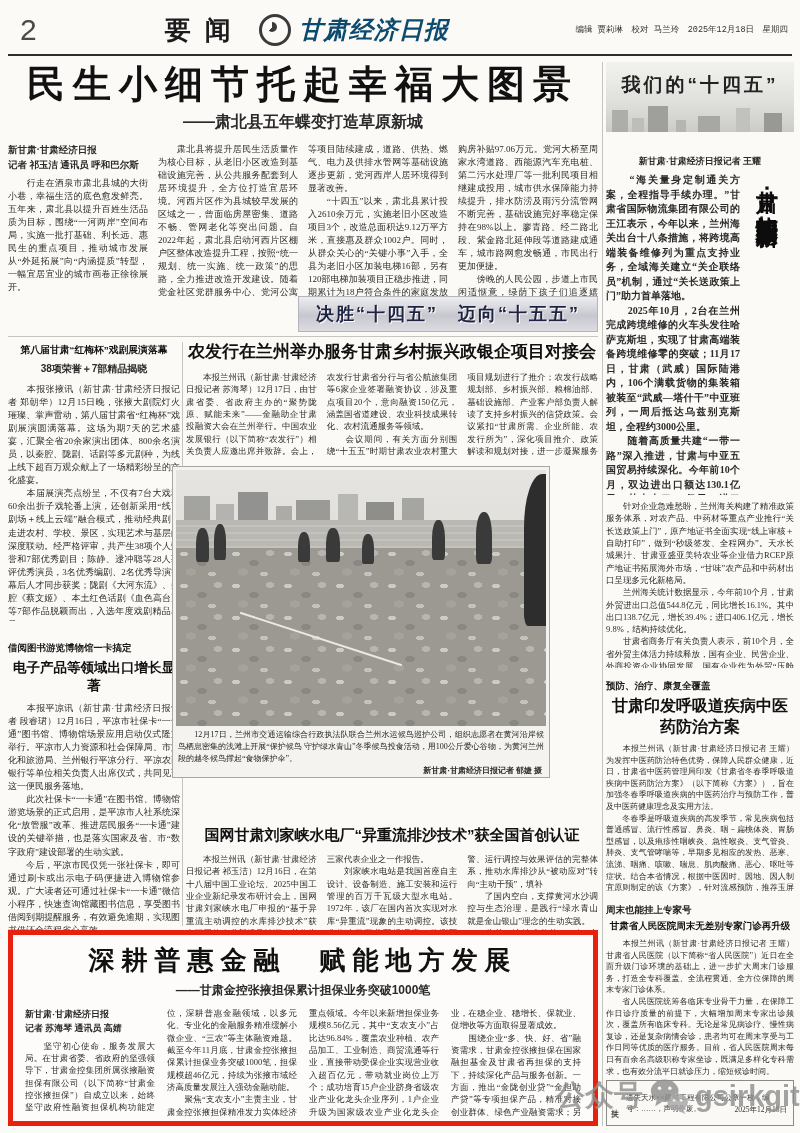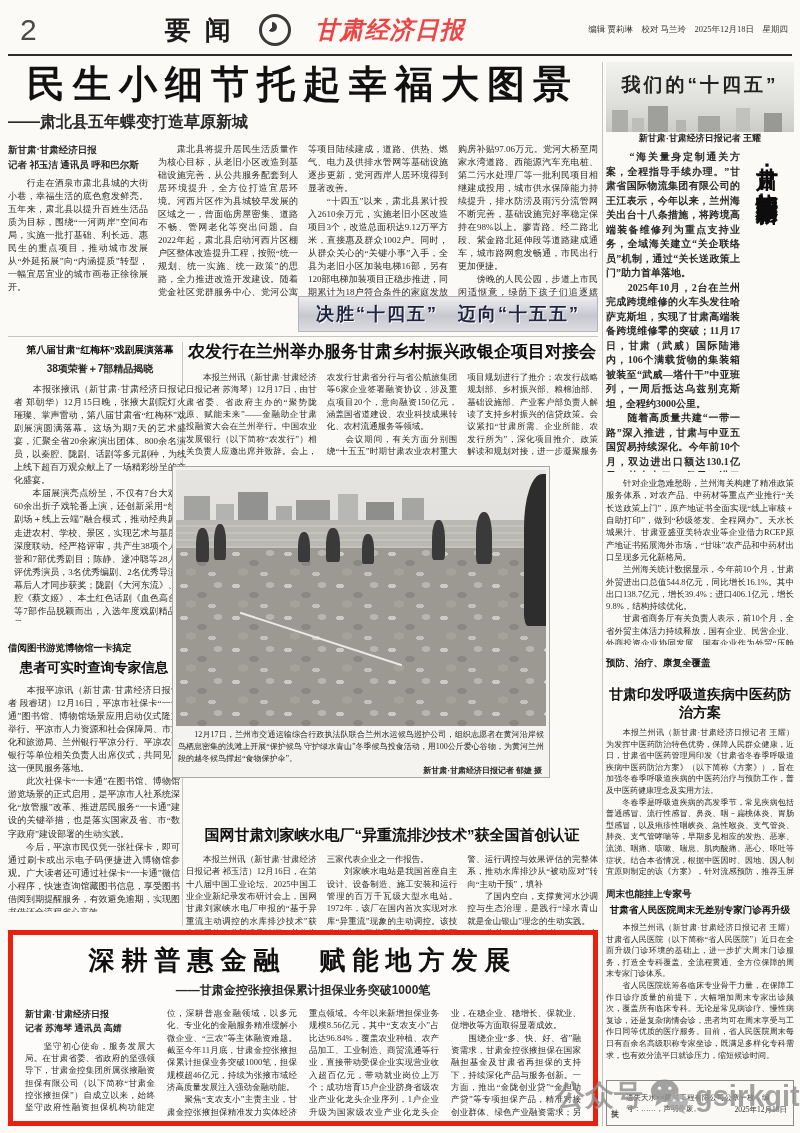--- a/index.html
+++ b/index.html
@@ -8,43 +8,43 @@
   .abs{position:absolute;}
   
   #header{left:8px;top:6px;width:784px;height:48px;border-bottom:2px solid #2e2e2e;
           display:flex;align-items:center;}
   .pagenum{font-size:30px;color:#4a4a4a;font-family:"Liberation Sans",sans-serif;margin-left:12px;}
   .section{font-size:26px;font-weight:bold;letter-spacing:14px;margin-left:128px;color:#1c1c1c;
            font-family:"Liberation Sans",sans-serif;}
   .logo{width:26px;height:26px;border-radius:50%;border:3px solid #3a3a3a;margin-left:14px;position:relative;}
   .logo::after{content:"";position:absolute;left:5px;top:5px;width:10px;height:10px;border-radius:50%;
                background:conic-gradient(#3a3a3a 0 60%,#fff 60% 100%);}
-  .papername{font-size:24px;font-weight:bold;font-style:italic;margin-left:24px;color:#ef4444;
+  .papername{font-size:24px;font-weight:bold;font-style:italic;margin-left:8px;color:#0c4a6e;
              font-family:"DejaVu Serif",serif;letter-spacing:1px;}
-  .hmeta{margin-left:auto;margin-right:4px;font-size:8.5px;color:#333;}
+  .hmeta{margin-left:auto;margin-right:4px;font-size:8.5px;color:#333;font-family:Liberation Mono, monospace;}
   
   .bt{font-size:9px;line-height:1.45;text-align:justify;white-space:pre-wrap;color:#2b2b2b;
       overflow:hidden;column-fill:auto;}
   .byline{font-weight:bold;white-space:pre-line;font-size:9.5px;line-height:1.6;margin-bottom:4px;}
   .kicker{font-weight:bold;text-align:left;font-family:"Liberation Sans",sans-serif;color:#1c1c1c;}
   .atitle{font-weight:bold;text-align:center;font-family:"Liberation Sans",sans-serif;color:#111;}
   .vline{width:1px;background:#c6c4be;}
   .hline{height:1px;background:#c6c4be;}
   
   #lead{left:8px;top:62px;width:590px;height:272px;}
   #lead-title{font-size:38px;letter-spacing:8px;line-height:1.2;}
-  #lead-sub{font-size:16px;font-weight:bold;margin-top:4px;font-family:"Liberation Sans",sans-serif;}
+  #lead-sub{font-size:16px;font-weight:bold;text-align:center;margin-top:4px;font-family:"Liberation Sans",sans-serif;}
   #lead-body{margin-top:10px;height:164px;column-count:4;column-gap:10px;}
   #mid-banner{right:0;bottom:2px;width:298px;height:34px;border:1px solid #b4b4ba;
       background:linear-gradient(180deg,#eeeef1 0%,#c7c8cf 55%,#dcdce1 100%);
       display:flex;align-items:center;justify-content:center;
       font-family:"Liberation Sans",sans-serif;font-weight:bold;font-size:18px;color:#1d2340;
       letter-spacing:2px;text-shadow:1px 1px 0 #fff;}
   
-  #left-a{left:8px;top:344px;width:172px;height:290px;margin-left:6px;}
+  #left-a{left:8px;top:344px;width:172px;height:290px;}
   #left-a .atitle{font-size:9.8px;}
   #left-a .asub{font-size:10px;font-weight:bold;text-align:center;margin-top:5px;font-family:"Liberation Sans",sans-serif;}
   #left-a .bt{margin-top:7px;height:238px;}
   #left-b{left:8px;top:642px;width:172px;height:284px;}
   #left-b .kicker{font-size:9.5px;}
   #left-b .atitle{font-size:13.5px;margin-top:4px;}
   #left-b .bt{margin-top:7px;height:228px;}
   
   #nfh{left:186px;top:340px;width:412px;height:122px;}
   #nfh .atitle{font-size:17px;}
@@ -86,30 +86,30 @@
   #rightcol{left:606px;top:62px;width:188px;height:1066px;}
   #r-banner{height:70px;background:linear-gradient(180deg,#f2f2f0 0%,#e0e0dc 55%,#cbcbc7 100%);
      position:relative;text-align:center;font-family:"Liberation Sans",sans-serif;
      font-weight:bold;font-size:19px;letter-spacing:3px;color:#222;padding-top:10px;box-sizing:border-box;overflow:hidden;}
   #r-banner::after{content:"";position:absolute;left:0;bottom:0;width:100%;height:26px;background-repeat:no-repeat;
     background-image:linear-gradient(#adada9,#adada9),linear-gradient(#bdbdb9,#bdbdb9),
       linear-gradient(#9f9f9b,#9f9f9b),linear-gradient(#b5b5b1,#b5b5b1),
       linear-gradient(#a7a7a3,#a7a7a3),linear-gradient(#c1c1bd,#c1c1bd),linear-gradient(#989894,#989894);
     background-size:16px 22px,12px 14px,20px 26px,10px 12px,22px 16px,14px 24px,18px 19px;
     background-position:6px bottom,26px bottom,42px bottom,70px bottom,92px bottom,130px bottom,158px bottom;}
-  .x-byline{font-weight:bold;font-size:9px;text-align:center;margin:0 0 5px;}
+  .x-byline{font-weight:bold;font-size:9px;text-align:center;margin:23px 0 5px;}
   #xibu-top{display:flex;}
   #xibu-text{width:134px;height:322px;overflow:hidden;font-size:10px;font-weight:bold;}
   #xibu-vt{flex:1;display:flex;justify-content:center;align-items:flex-start;}
   #vt{writing-mode:vertical-rl;text-orientation:upright;font-family:"Liberation Sans",sans-serif;
       font-weight:bold;font-size:22px;line-height:1;letter-spacing:1px;color:#0d0d0d;}
   #xibu-wide{height:168px;overflow:hidden;font-size:8.5px;margin-top:5px;}
   #tcm{margin-top:12px;}
   #tcm .kicker{font-size:9.5px;}
-  #tcm .atitle{font-size:14px;margin-top:16px;}
+  #tcm .atitle{font-size:16px;margin-top:3px;}
   #tcm .bt{margin-top:5px;height:152px;font-size:8px;}
   #hosp{margin-top:9px;}
   #hosp .kicker{font-size:9.5px;}
   #hosp .atitle{font-size:9.5px;margin-top:3px;}
   #hosp .bt{margin-top:5px;height:140px;font-size:8px;}
   #notice{position:absolute;left:0;bottom:2px;width:100%;height:46px;border:1px solid #8a8a86;
           box-sizing:border-box;display:flex;background:#faf9f6;align-items:center;}
   #notice .nlabel{width:13px;border-right:1px solid #8a8a86;writing-mode:vertical-rl;text-orientation:upright;
           font-size:8px;display:flex;align-items:center;justify-content:center;color:#333;}
   #notice .nbody{flex:1;padding:3px 5px;font-size:7.5px;line-height:1.5;color:#333;position:relative;}
@@ -151,21 +151,21 @@
   <div class="abs" id="left-a">
     <div class="atitle">第八届甘肃“红梅杯”戏剧展演落幕</div>
     <div class="asub">38项荣誉＋7部精品揭晓</div>
     <div class="bt">　　本报张掖讯（新甘肃·甘肃经济日报记者 郑朝华）12月15日晚，张掖大剧院灯火璀璨、掌声雷动，第八届甘肃省“红梅杯”戏剧展演圆满落幕。这场为期7天的艺术盛宴，汇聚全省20余家演出团体、800余名演员，以秦腔、陇剧、话剧等多元剧种，为线上线下超百万观众献上了一场精彩纷呈的文化盛宴。
 　　本届展演亮点纷呈，不仅有7台大戏和60余出折子戏轮番上演，还创新采用“线下剧场＋线上云端”融合模式，推动经典剧目走进农村、学校、景区，实现艺术与基层的深度联动。经严格评审，共产生38项个人荣誉和7部优秀剧目；陈静、逯冲聪等28人获评优秀演员，3名优秀编剧、2名优秀导演等幕后人才同步获奖；陇剧《大河东流》、秦腔《蔡文姬》、本土红色话剧《血色高台》等7部作品脱颖而出，入选年度戏剧精品名录。
 　　值得一提的是，高台县创作编排的话剧《血色高台》凭借厚重的历史底蕴与质朴真挚的表演，生动再现了红西路军的英雄壮举。65名本土演职人员的真情演绎令现场观众热泪盈眶。中国戏剧家协会顾问季国平盛赞：“乐队的演奏与秦腔、陇剧的底蕴高度契合，构成了独特的地域戏剧美学。”</div>
   </div>
 
   <div class="abs" id="left-b">
     <div class="kicker">借阅图书游览博物馆一卡搞定</div>
-    <div class="atitle">患者可实时查询专家信息</div>
+    <div class="atitle">电子产品等领域出口增长显著</div>
     <div class="bt">　　本报平凉讯（新甘肃·甘肃经济日报记者 段睿珺）12月16日，平凉市社保卡“一卡通”图书馆、博物馆场景应用启动仪式隆重举行。平凉市人力资源和社会保障局、市文化和旅游局、兰州银行平凉分行、平凉农商银行等单位相关负责人出席仪式，共同见证这一便民服务落地。
 　　此次社保卡“一卡通”在图书馆、博物馆游览场景的正式启用，是平凉市人社系统深化“放管服”改革、推进居民服务“一卡通”建设的关键举措，也是落实国家及省、市“数字政府”建设部署的生动实践。
 　　今后，平凉市民仅凭一张社保卡，即可通过刷卡或出示电子码便捷进入博物馆参观。广大读者还可通过社保卡“一卡通”微信小程序，快速查询馆藏图书信息，享受图书借阅到期提醒服务，有效避免逾期，实现图书借还全流程省心高效。
 　　该场景应用的开通，激活了人社与文旅数据高效共享，进一步优化了公共服务供给，切实践行了“数据多跑路、群众少跑腿”的服务理念。这一创新举措不仅为提升民生服务质效、推动文旅场景智慧化升级提供了有力支撑，更标志着社会保障卡在平凉公共文化服务与民生服务融合领域迈出了坚实步伐。</div>
   </div>
 
   <div class="abs" id="nfh">
     <div class="atitle">农发行在兰州举办服务甘肃乡村振兴政银企项目对接会</div>
     <div class="bt">　　本报兰州讯（新甘肃·甘肃经济日报记者 苏海琴）12月17日，由甘肃省委、省政府主办的“聚势陇原、赋能未来”——金融助企甘肃投融资大会在兰州举行。中国农业发展银行（以下简称“农发行”）相关负责人应邀出席并致辞。会上，农发行甘肃省分行与省公航旅集团等6家企业签署融资协议，涉及重点项目20个，意向融资150亿元，涵盖国省道建设、农业科技成果转化、农村流通服务等领域。
 　　会议期间，有关方面分别围绕“十五五”时期甘肃农业农村重大项目规划进行了推介；农发行战略规划部、乡村振兴部、粮棉油部、基础设施部、产业客户部负责人解读了支持乡村振兴的信贷政策。会议紧扣“甘肃所需、企业所能、农发行所为”，深化项目推介、政策解读和规划对接，进一步凝聚服务乡村振兴合力，畅通重点项目融资渠道。当日下午，作为大会专项活动，农发行服务甘肃乡村振兴政银企项目对接会召开，旨在深化政银企合作，精准匹配融资需求，推动重点项目加快落地。

